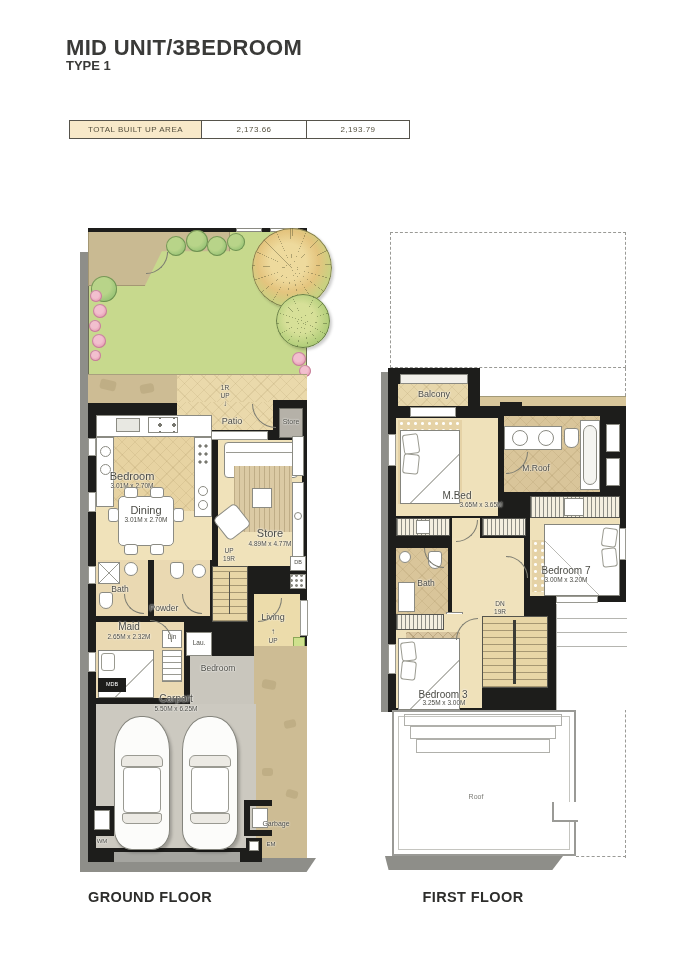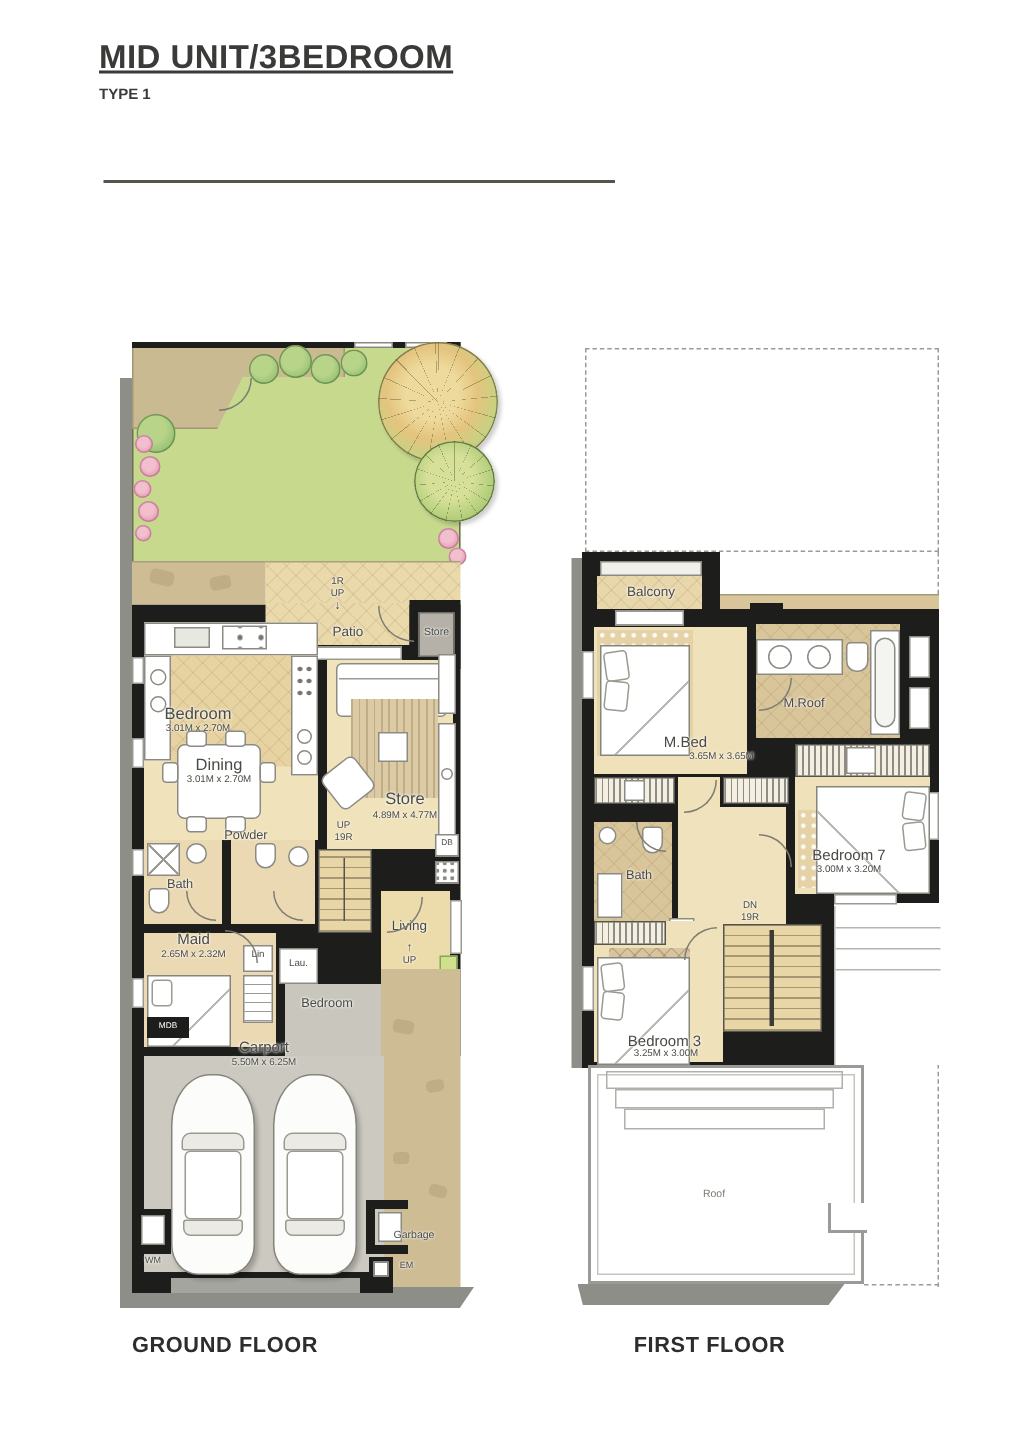--- a/index.html
+++ b/index.html
@@ -3,21 +3,21 @@
 <meta charset="utf-8">
 <style>
   html,body{margin:0;padding:0;background:#fff;}
   .page{position:relative;width:682px;height:964px;background:#fff;
         font-family:"Liberation Sans",sans-serif;overflow:hidden;}
   .a{position:absolute;box-sizing:border-box;}
   .w{background:#1d1d1b;}
   .lbl{position:absolute;color:#4b4b45;text-align:center;white-space:nowrap;line-height:1.05;
        text-shadow:0 0 2px #fff,0 0 2px rgba(255,255,255,.9);box-sizing:border-box;}
   .f22{font-size:22px;font-weight:bold;letter-spacing:.3px;color:#3a3a38;text-shadow:none;}
-  .f12b{font-size:10px;font-weight:bold;color:#3a3a38;text-shadow:none;}
+  .f12b{font-size:13px;font-weight:bold;color:#3a3a38;text-shadow:none;}
   .f11{font-size:11px;}
   .f10{font-size:10px;}
   .f9{font-size:9px;}
   .f85{font-size:8.5px;}
   .f8{font-size:8px;}
   .f7{font-size:7px;}
   .f65{font-size:6.5px;}
   .f6{font-size:6px;}
   .f55{font-size:5.5px;}
   .cap{position:absolute;font-weight:bold;font-size:14.5px;letter-spacing:.4px;color:#2d2d2b;text-align:center;}
@@ -64,24 +64,29 @@
   .bed{position:absolute;background:#fff;border:1px solid #85857d;
        background-image:linear-gradient(135deg,transparent 62%,rgba(130,130,120,.55) 62%,rgba(130,130,120,.55) calc(62% + 1px),transparent calc(62% + 1px));}
   .pil{position:absolute;background:#fff;border:1px solid #9a9a90;border-radius:3px;}
   .winslot{position:absolute;background:#fff;border:1px solid #9a9a92;box-sizing:border-box;}
 </style>
 </head>
 <body>
 
 <div class="page">
 
-  <div class="lbl f22 a" style="left:66px;top:26px;text-decoration:underline;">MID UNIT/3BEDROOM</div>
+  <div class="lbl f22 a" style="left:66px;top:36px;">MID UNIT/3BEDROOM</div>
   <div class="lbl f12b a" style="left:66px;top:59px;">TYPE 1</div>
 
   <div class="tbl">
+    <div class="trow">
+      <div class="tcell beige" style="width:132px;">TOTAL BUILT UP AREA</div>
+      <div class="tcell" style="width:105px;">2,173.66</div>
+      <div class="tcell" style="width:102px;">2,193.79</div>
+    </div>
   </div>
 
   <div class="a" style="left:0;top:0;width:682px;height:964px;">
 
     <div class="a shadow" style="left:80px;top:252px;width:8px;height:610px;"></div>
     <div class="a shadow" style="left:80px;top:858px;width:236px;height:14px;clip-path:polygon(0 0,100% 0,96% 100%,0 100%);"></div>
 
     <div class="a" style="left:88px;top:228px;width:219px;height:148px;background:#c7d98d;border-left:1px solid #6e6e55;border-right:1px solid #6e6e55;"></div>
     <div class="a" style="left:88px;top:230px;width:142px;height:56px;background:#c9ba92;clip-path:polygon(0 0,100% 0,100% 38%,52% 38%,40% 100%,0 100%);box-shadow:inset 0 0 0 1px rgba(110,100,70,.4);"></div>
     <div class="arc" style="left:146px;top:252px;width:22px;height:22px;transform:rotate(90deg);"></div>
@@ -167,21 +172,21 @@
     <div class="a" style="left:229px;top:572px;width:1px;height:42px;background:#55544c;"></div>
 
     <div class="a" style="left:96px;top:560px;width:52px;height:56px;background:#ead9b2;"></div>
     <div class="fx" style="left:98px;top:562px;width:22px;height:22px;background-image:linear-gradient(45deg,transparent 48%,#9a9a92 48%,#9a9a92 52%,transparent 52%),linear-gradient(-45deg,transparent 48%,#9a9a92 48%,#9a9a92 52%,transparent 52%);"></div>
     <div class="fx circ" style="left:124px;top:562px;width:14px;height:14px;"></div>
     <div class="fx" style="left:99px;top:592px;width:14px;height:17px;border-radius:3px 3px 7px 7px;"></div>
     <div class="lbl f85" style="left:95px;top:585px;width:50px;">Bath</div>
     <div class="a" style="left:154px;top:560px;width:56px;height:56px;background:#ead9b2;"></div>
     <div class="fx" style="left:170px;top:562px;width:14px;height:17px;border-radius:3px 3px 7px 7px;"></div>
     <div class="fx circ" style="left:192px;top:564px;width:14px;height:14px;"></div>
-    <div class="lbl f85" style="left:139px;top:552px;width:50px;">Powder</div>
+    <div class="lbl f85" style="left:139px;top:604px;width:50px;">Powder</div>
 
     <div class="a" style="left:96px;top:622px;width:88px;height:76px;background:#ead9b2;"></div>
     <div class="lbl f10" style="left:99px;top:622px;width:60px;">Maid</div>
     <div class="lbl f65" style="left:94px;top:634px;width:70px;">2.65M x 2.32M</div>
     <div class="bed" style="left:98px;top:650px;width:54px;height:46px;"></div>
     <div class="pil" style="left:101px;top:653px;width:12px;height:16px;"></div>
     <div class="fx" style="left:162px;top:630px;width:20px;height:18px;"></div>
     <div class="lbl f65" style="left:157px;top:634px;width:30px;">Lin</div>
     <div class="a shelf" style="left:162px;top:650px;width:20px;height:32px;"></div>
     <div class="fx" style="left:186px;top:632px;width:26px;height:24px;"></div>

